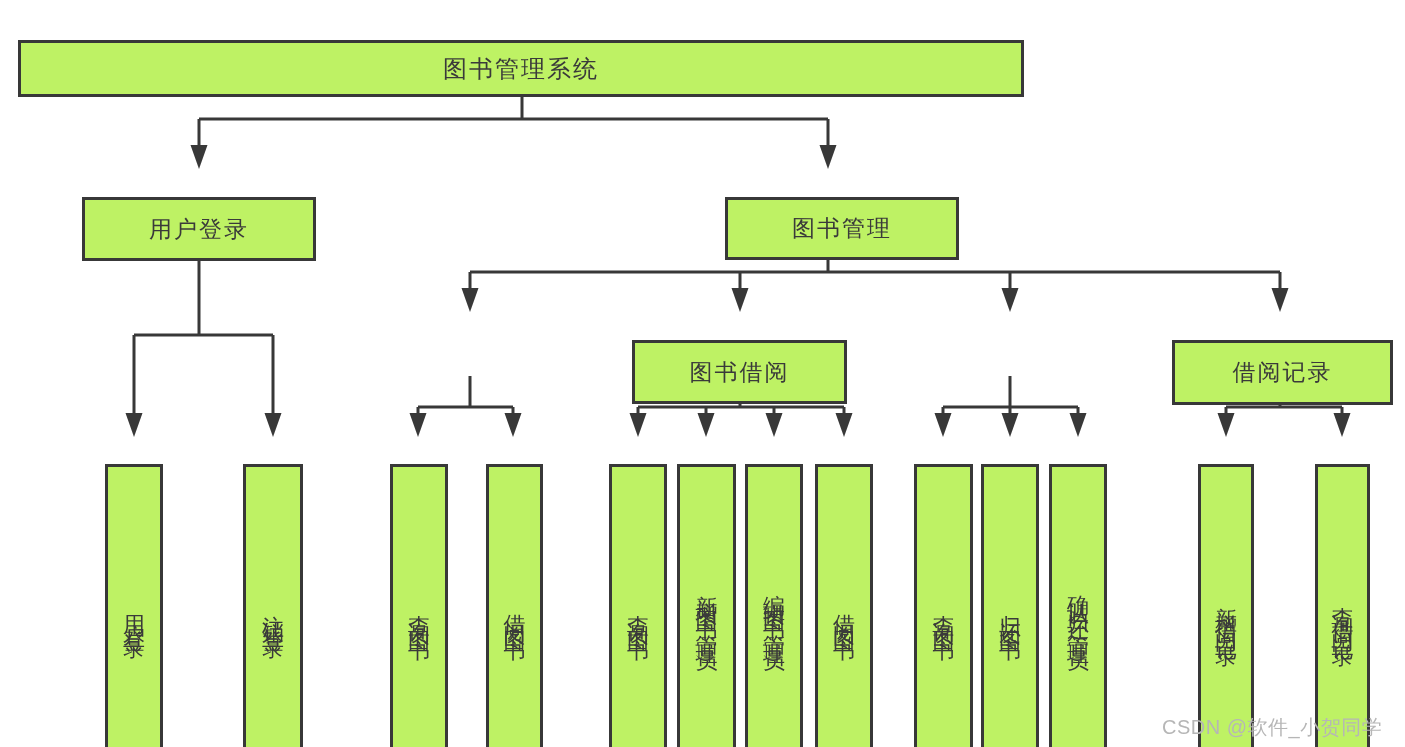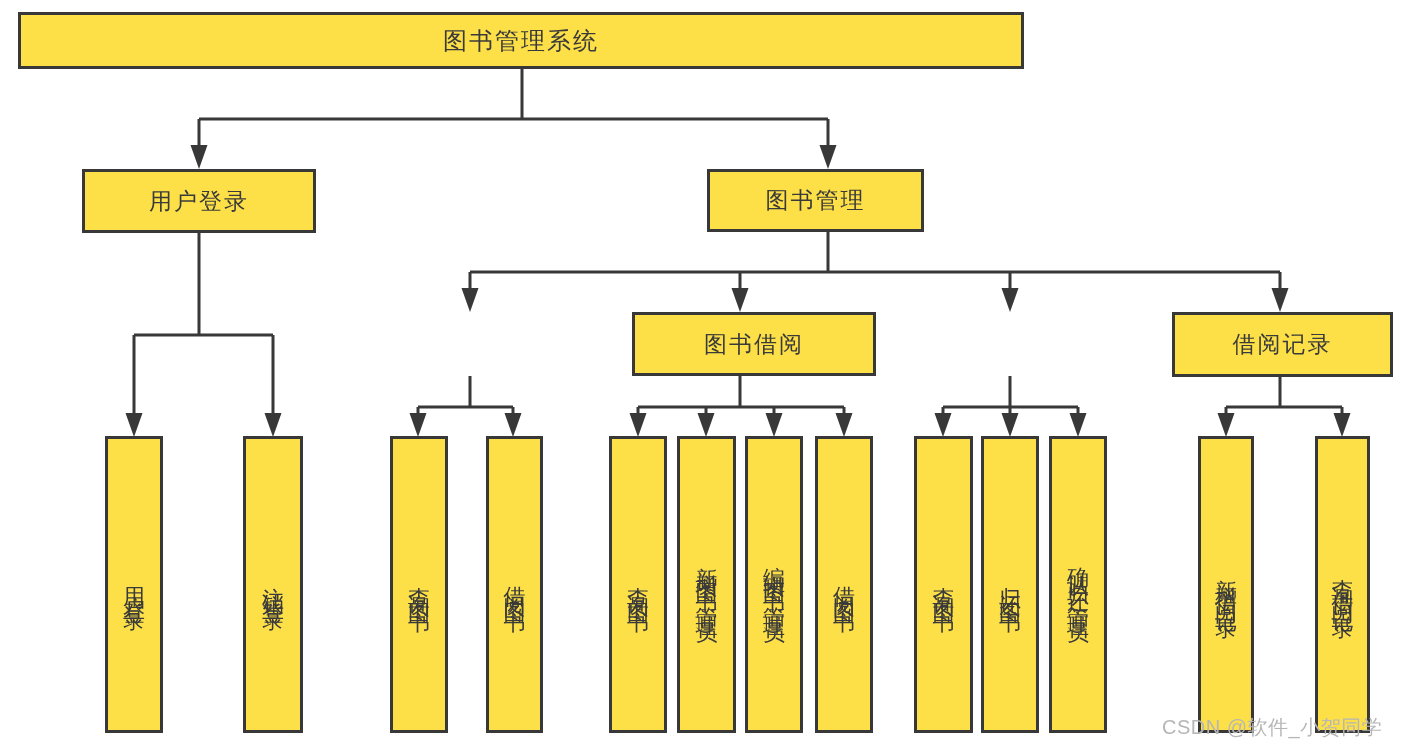--- a/index.html
+++ b/index.html
@@ -5,23 +5,23 @@
   * { margin: 0; padding: 0; box-sizing: border-box; }
   html, body { background: #ffffff; }
   body {
     width: 1405px; height: 747px;
     font-family: "Liberation Sans", "DejaVu Sans", sans-serif;
     position: relative; overflow: hidden;
   }
   .stage { position: absolute; left: 0; top: 0; width: 1405px; height: 747px; background: #ffffff; }
   .connectors { position: absolute; left: 0; top: 0; width: 1405px; height: 747px; }
   .node {
-    position: absolute; background: #fde047;
+    position: absolute; background: #bef264;
     border: 3px solid #383838; color: #3a3a3a;
-    display: flex; align-items: center; justify-content: center;
+    display: flex; align-items: center; justify-content: center; margin-top: 28px;
   }
   .h-node { font-size: 23px; letter-spacing: 2px; white-space: nowrap; }
   .root-node { font-size: 24px; }
   .v-node span {
     writing-mode: vertical-rl; text-orientation: mixed;
     font-size: 22px; letter-spacing: 8px; line-height: 1;
     color: #3a3a3a; white-space: nowrap;
   }
   .watermark {
     position: absolute; left: 1162px; top: 714px;
@@ -63,23 +63,23 @@
       <polygon points="1001.5,413 1018.5,413 1010,437"></polygon>
       <polygon points="1069.5,413 1086.5,413 1078,437"></polygon>
       <polygon points="1217.5,413 1234.5,413 1226,437"></polygon>
       <polygon points="1333.5,413 1350.5,413 1342,437"></polygon>
     </g>
   </svg>
 
   <div class="node h-node root-node" style="left:18px;top:12px;width:1006px;height:57px">图书管理系统</div>
 
   <div class="node h-node" style="left:82px;top:169px;width:234px;height:64px">用户登录</div>
-  <div class="node h-node" style="left:707px;top:169px;width:217px;height:63px">图书管理</div>
+  <div class="node h-node" style="left:725px;top:169px;width:234px;height:63px">图书管理</div>
 
-  <div class="node h-node" style="left:632px;top:312px;width:244px;height:64px">图书借阅</div>
+  <div class="node h-node" style="left:632px;top:312px;width:215px;height:64px">图书借阅</div>
   <div class="node h-node" style="left:1172px;top:312px;width:221px;height:65px">借阅记录</div>
 
   <div class="node v-node" style="left:105px;top:436px;width:58px;height:297px">
     <span>用户登录</span>
   </div>
   <div class="node v-node" style="left:243px;top:436px;width:60px;height:297px">
     <span>注销登录</span>
   </div>
   <div class="node v-node" style="left:390px;top:436px;width:58px;height:297px">
     <span>查询图书</span>

